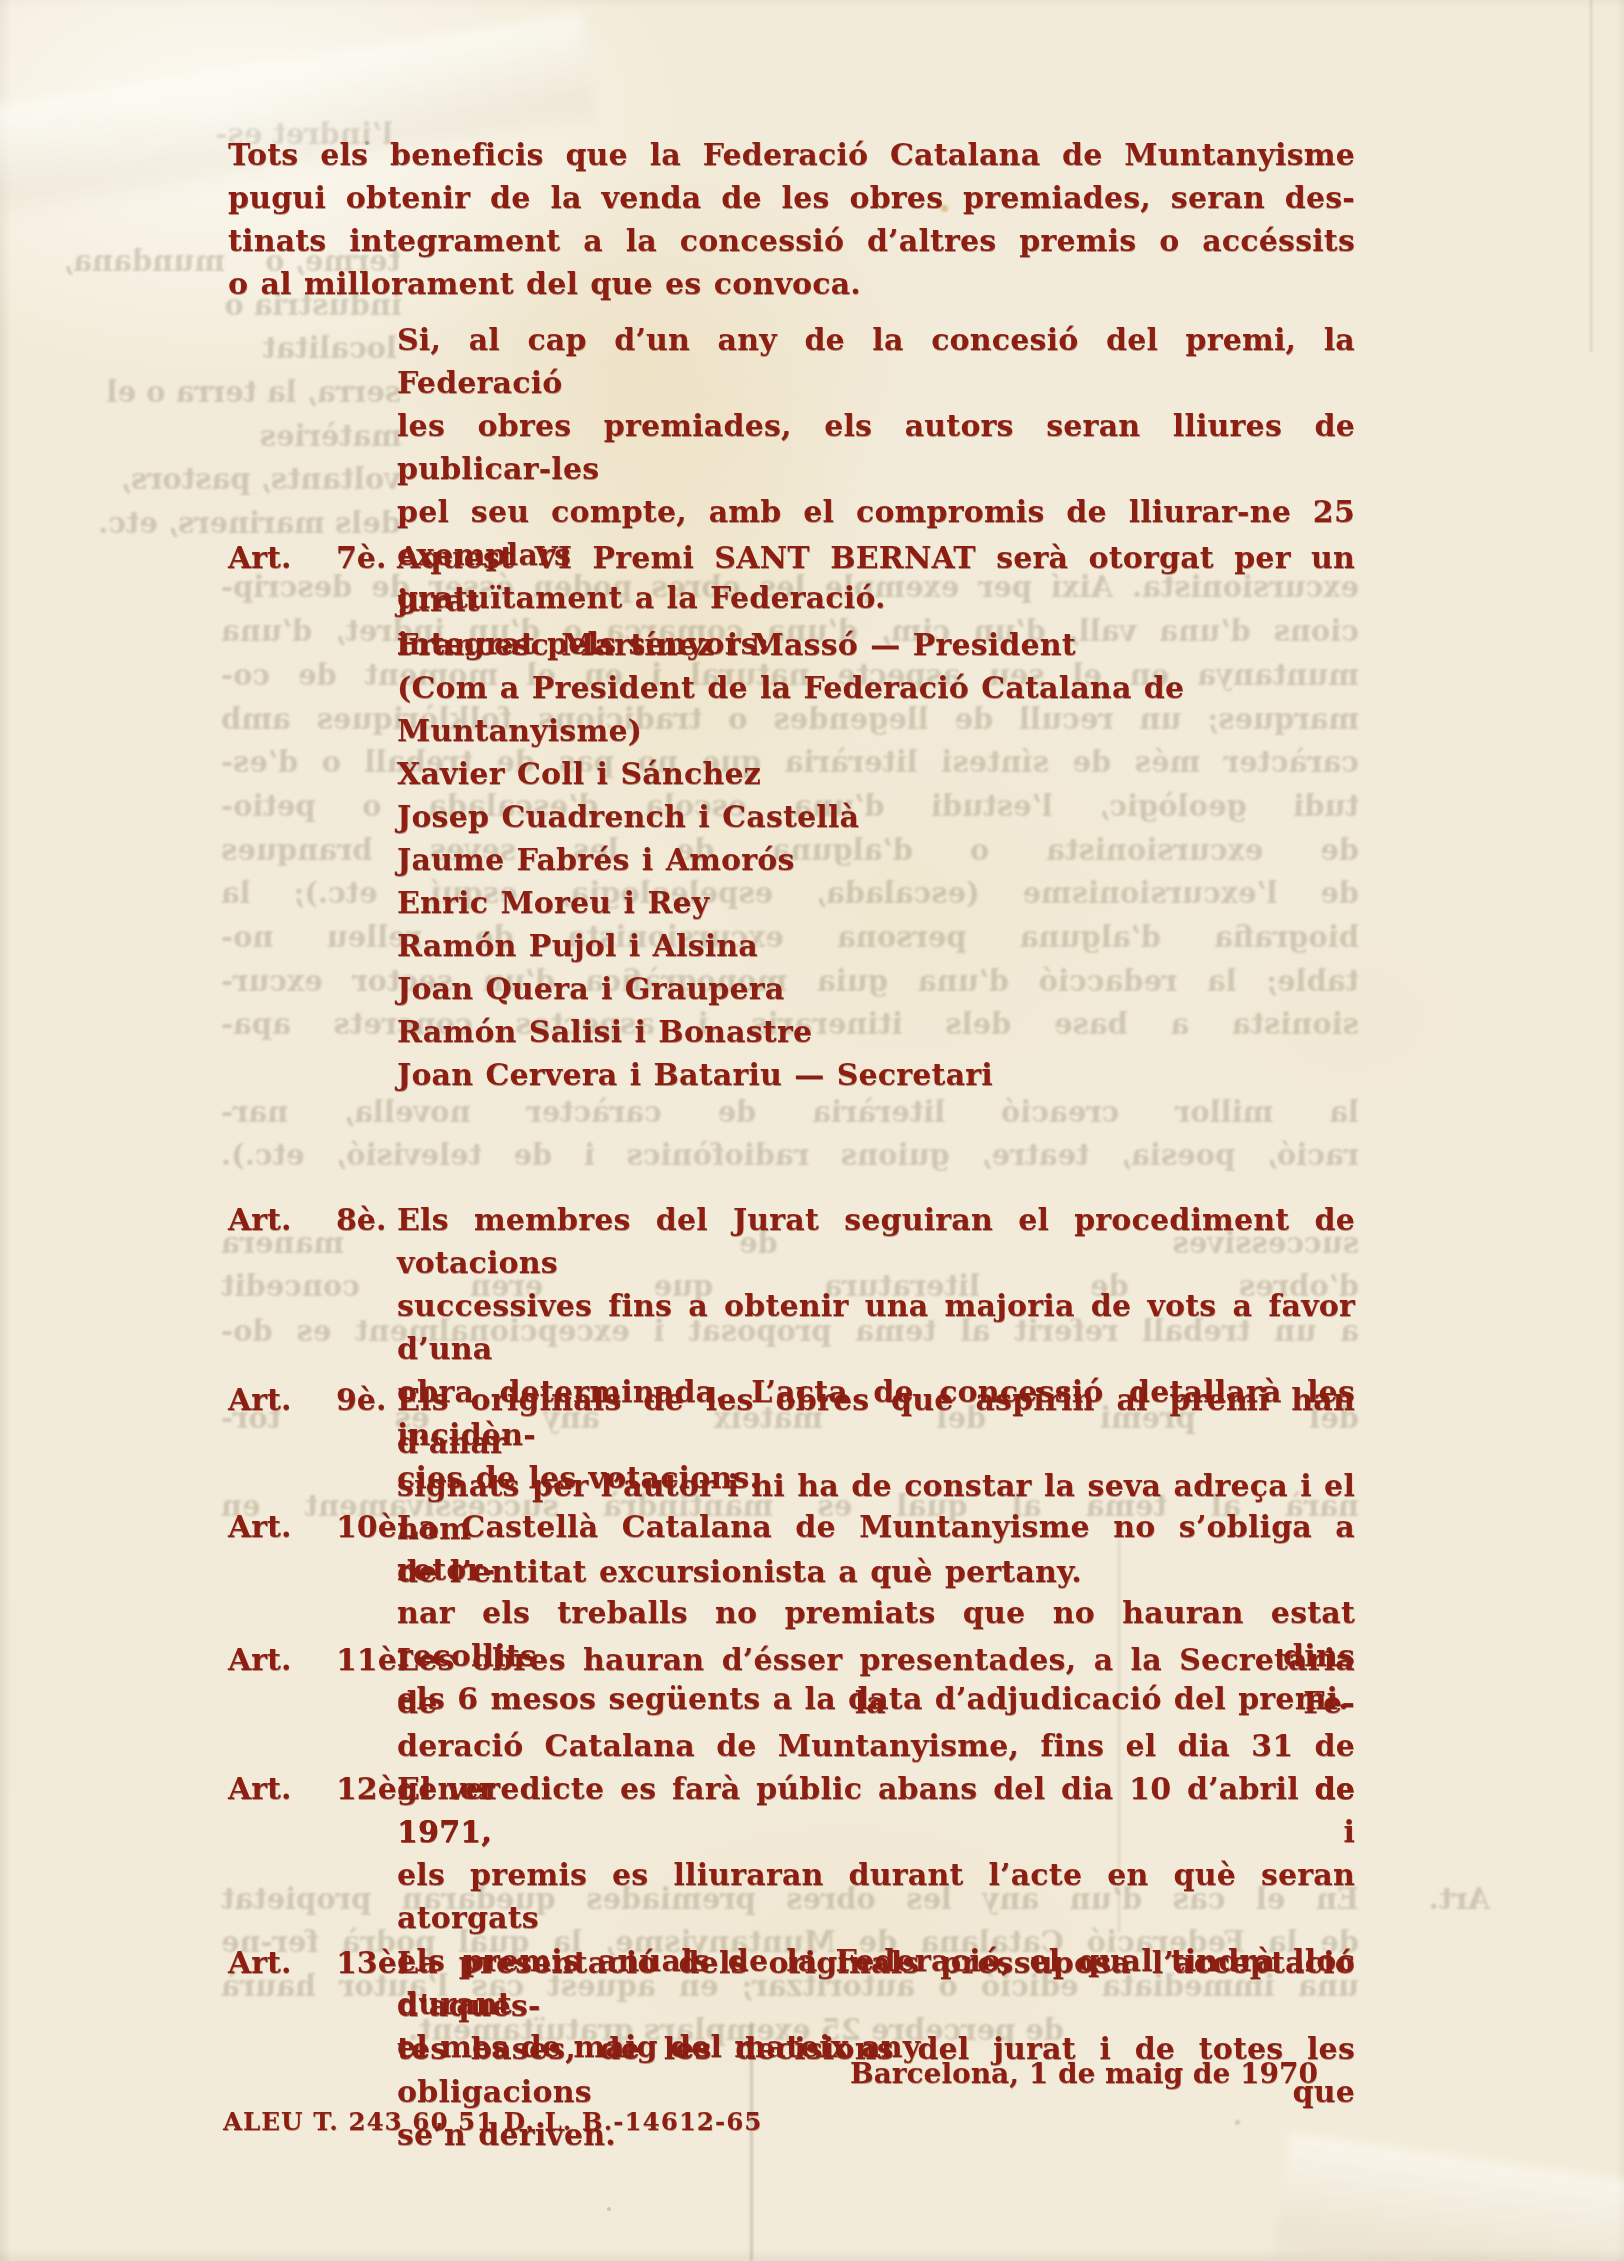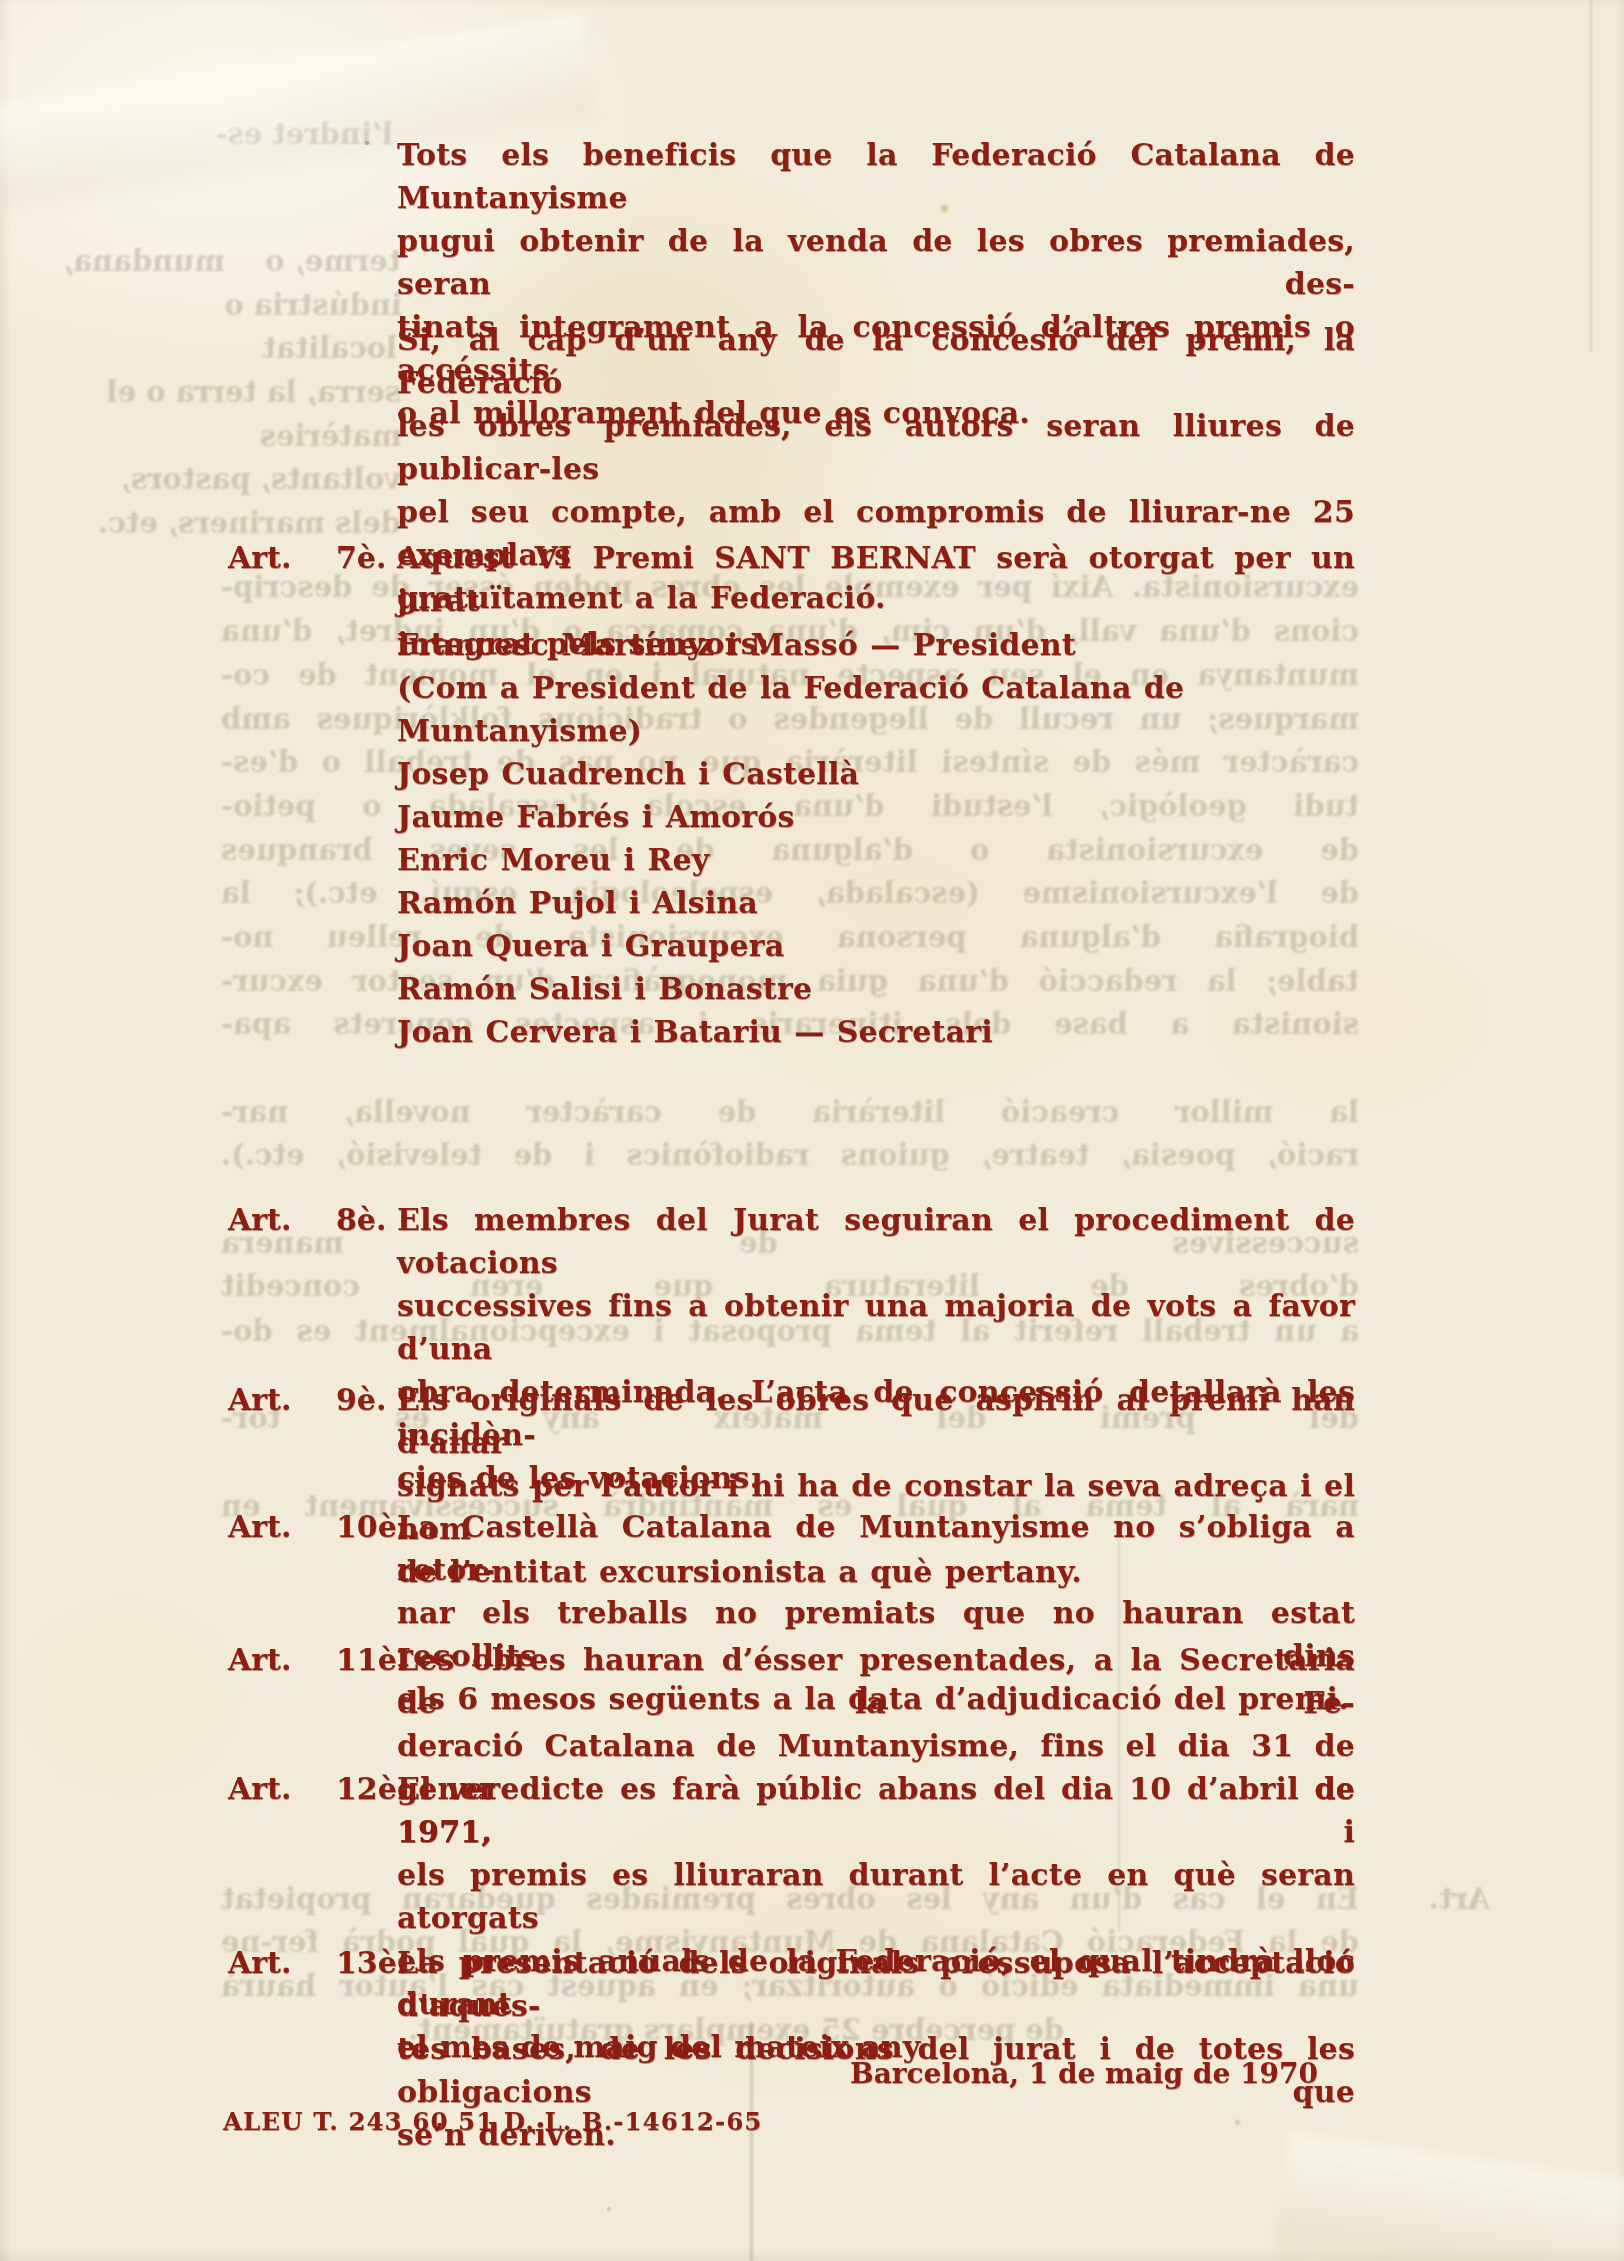--- a/index.html
+++ b/index.html
@@ -103,21 +103,21 @@
     <div class="crease-mid"></div>
     <div class="fold-br"></div>
     <div class="speck s1"></div>
     <div class="speck s2"></div>
     <div class="speck s3"></div>
     <div class="speck s4"></div>
   </div>
 
   <div class="content">
 
-    <section class="block" style="top: 133px;">
+    <section class="block" style="top: 133px; flex-direction: column;">
       <div class="col-label"></div>
       <div class="col-num"></div>
       <div class="col-body">
           <div class="tline j">Tots els beneficis que la Federació Catalana de Muntanyisme</div>
           <div class="tline j">pugui obtenir de la venda de les obres premiades, seran des-</div>
           <div class="tline j">tinats integrament a la concessió d’altres premis o accéssits</div>
           <div class="tline">o al millorament del que es convoca.</div>
         </div>
     </section>
 
@@ -140,20 +140,21 @@
           <div class="tline">integrat pels senyors:</div>
         </div>
     </section>
 
     <section class="block" style="top: 623px;">
       <div class="col-label"></div>
       <div class="col-num"></div>
       <div class="col-body">
           <div class="tline">Francesc Martínez i Massó — President</div>
           <div class="tline">(Com a President de la Federació Catalana de Muntanyisme)</div>
+          <div class="tline">Xavier Coll i Sánchez</div>
           <div class="tline">Josep Cuadrench i Castellà</div>
           <div class="tline">Jaume Fabrés i Amorós</div>
           <div class="tline">Enric Moreu i Rey</div>
           <div class="tline">Ramón Pujol i Alsina</div>
           <div class="tline">Joan Quera i Graupera</div>
           <div class="tline">Ramón Salisi i Bonastre</div>
           <div class="tline">Joan Cervera i Batariu — Secretari</div>
         </div>
     </section>
 

